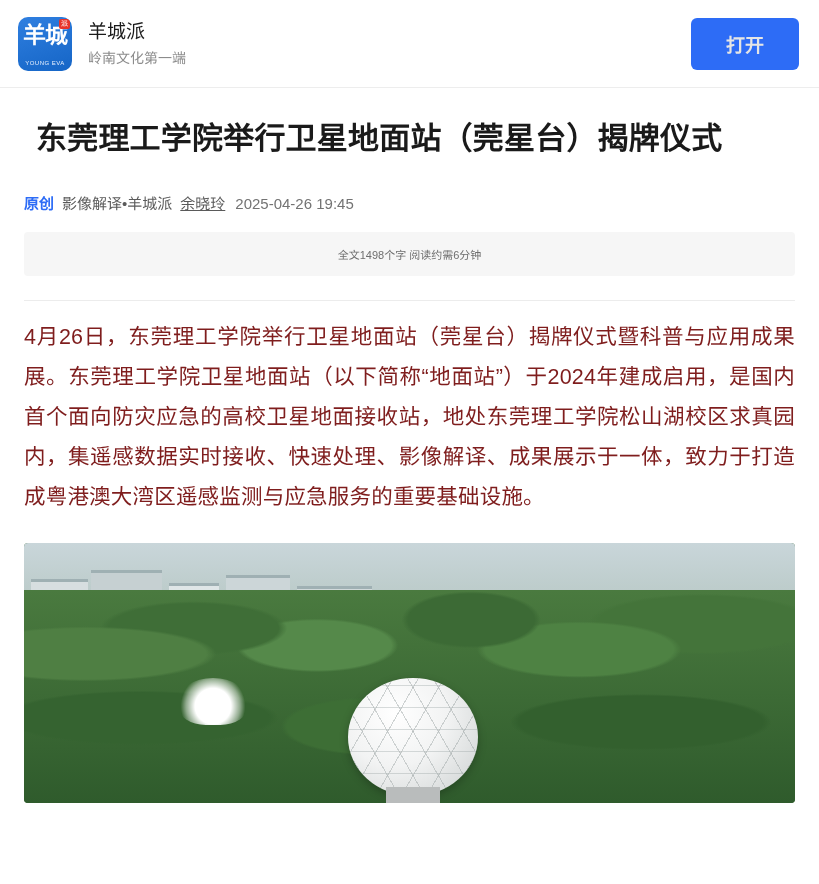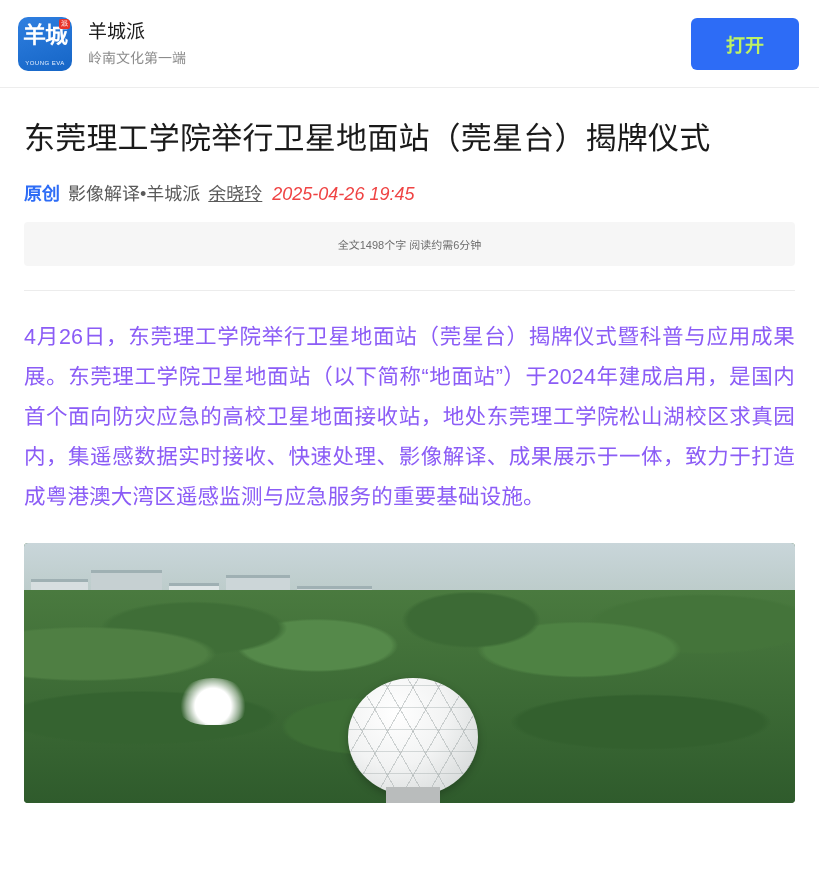--- a/index.html
+++ b/index.html
@@ -79,61 +79,61 @@
   }
   .app-slogan {
     font-size: 14px;
     color: #8c8c8c;
     line-height: 22px;
     margin-top: 2px;
   }
   .open-btn {
     flex: 0 0 auto;
     background: #2d6cf6;
-    color: #bef264;
+    color: #e5e5e5;
     font-size: 19px;
     font-weight: bold;
     border: none;
     border-radius: 6px;
     width: 108px;
     height: 52px;
     cursor: pointer;
     font-family: "Liberation Sans", "DejaVu Sans", sans-serif;
   }
 
   
   .article {
     padding: 0 24px;
     box-sizing: border-box;
   }
   .article-title {
     font-size: 31px;
     line-height: 46px;
     color: #1a1a1a;
-    font-weight: normal;
-    margin: 28px 0 0 0;
+    font-weight: bold;
+    margin: 28px 0 0 12px;
     letter-spacing: 0.2px;
   }
   .byline {
-    margin-top: 22px;
-    font-size: 18px;
+    margin-top: 32px;
+    font-size: 15px;
     line-height: 20px;
     color: #6b6b6b;
     display: flex;
     align-items: center;
     flex-wrap: wrap;
   }
   .byline .tag-original {
     color: #2d6cf6;
     font-weight: bold;
     margin-right: 8px;
   }
   .byline .source { color: #5a5a5a; margin-right: 8px; }
   .byline .author { color: #5a5a5a; margin-right: 10px; text-decoration: underline; }
-  .byline .time { color: #ef4444; font-style: italic; }
+  .byline .time { color: #737373; }
 
   .readinfo {
     margin-top: 18px;
     background: #f6f6f6;
     border-radius: 4px;
     height: 44px;
     display: flex;
     align-items: center;
     justify-content: center;
     color: #6e6e6e;
@@ -141,24 +141,24 @@
   }
 
   .divider {
     margin-top: 24px;
     height: 1px;
     background: #ececec;
     width: 100%;
   }
 
   .paragraph {
-    margin-top: 26px;
+    margin-top: 16px;
     font-size: 21.5px;
     line-height: 40px;
-    color: #8b5cf6;
+    color: #7f1d1d;
     text-align: justify;
     letter-spacing: 0.2px;
   }
 
   
   .photo-wrap {
     margin-top: 26px;
     width: 100%;
     height: 260px;
     border-radius: 4px;

